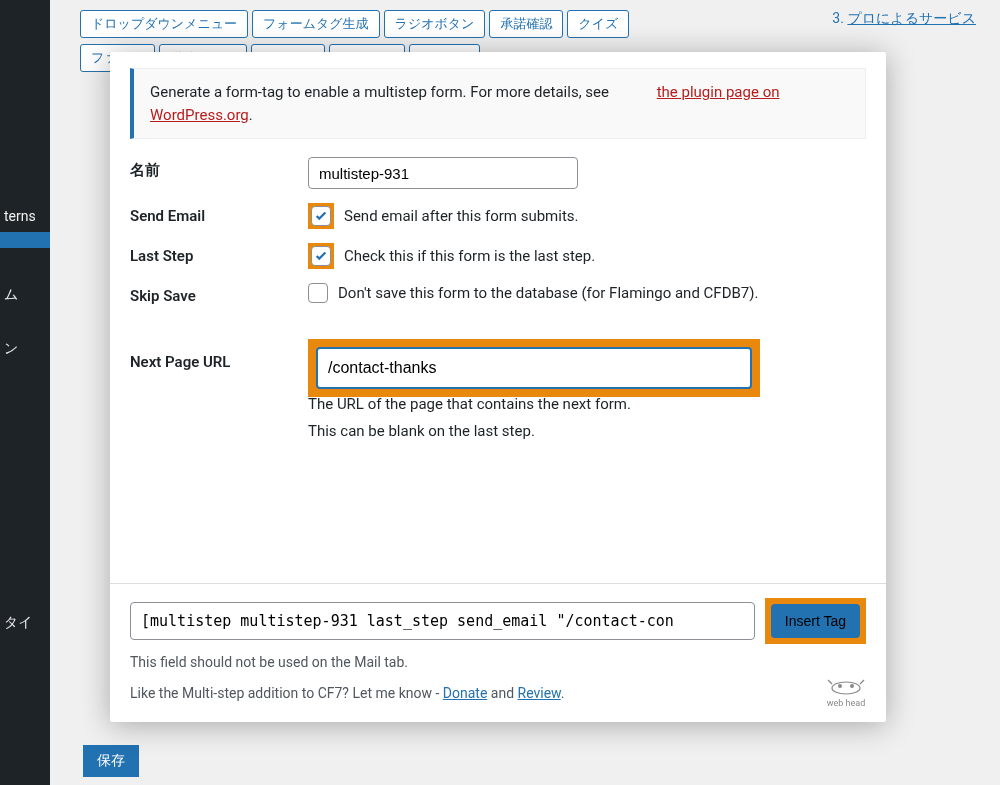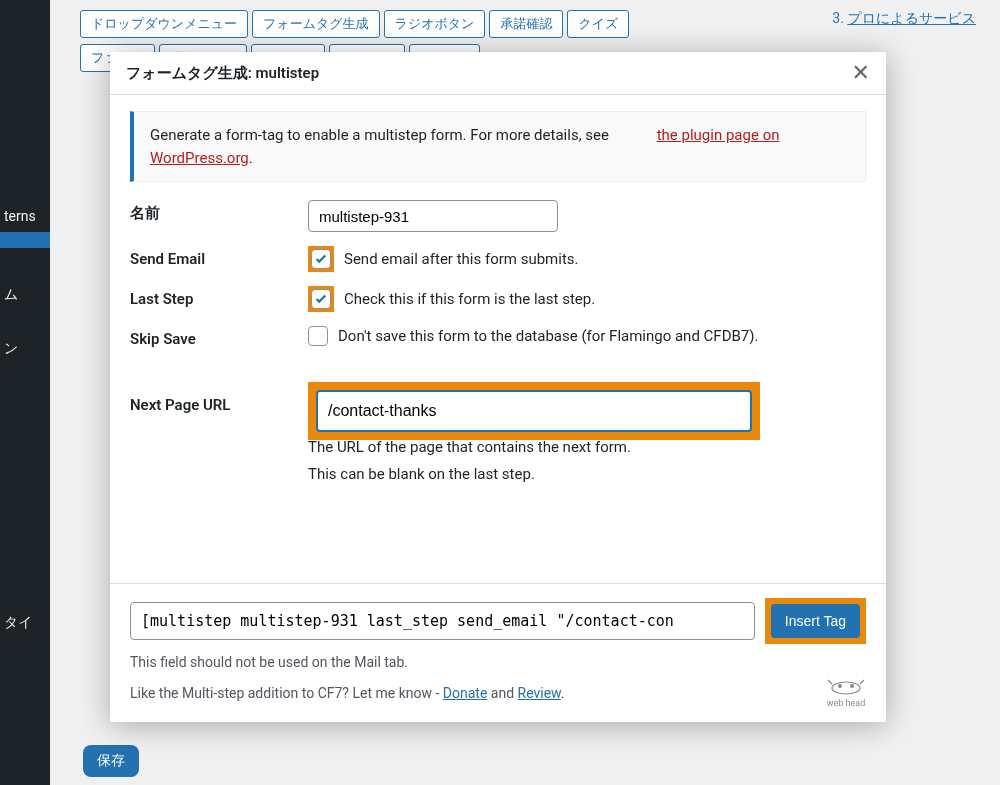--- a/index.html
+++ b/index.html
@@ -82,21 +82,21 @@
       text-decoration: underline;
     }
     .save-btn {
       position: absolute;
       left: 83px;
       top: 745px;
       background: #2271b1;
       color: #fff;
       border: none;
       padding: 7px 14px;
-      border-radius: 8px;
+      border-radius: 0;
       font-size: 14px;
       cursor: pointer;
     }
     
     
     .modal-overlay {
       position: absolute;
       left: 0;
       top: 0;
       width: 1000px;
@@ -166,21 +166,21 @@
     }
     .form-control {
       flex: 1;
     }
     .text-input {
       border: 1px solid #8c8f94;
       border-radius: 4px;
       padding: 4px 10px;
       font-size: 15px;
       height: 32px;
-      width: 250px;
+      width: 270px;
     }
     .checkbox-row {
       display: flex;
       align-items: center;
       gap: 10px;
     }
     .checkbox {
       width: 20px;
       height: 20px;
       border: 1px solid #8c8f94;
@@ -241,21 +241,21 @@
       font-family: Menlo, Consolas, monospace;
       font-size: 15px;
       height: 38px;
     }
     .insert-btn-wrap {
       background: #e8880c;
       padding: 6px;
     }
     .insert-btn {
       background: #2271b1;
-      color: #ffffff;
+      color: #000000;
       border: none;
       padding: 9px 14px;
       border-radius: 4px;
       font-size: 14px;
       cursor: pointer;
     }
     .footer-note {
       font-size: 14px;
       color: #50575e;
       margin-bottom: 8px;
@@ -315,24 +315,20 @@
   </div>
   <div class="right-sidebar">
     <span>3. </span><a href="#">プロによるサービス</a>
   </div>
 </div>
 
 <button class="save-btn">保存</button>
 
 <div class="modal-overlay">
   <div class="modal">
-    <div class="modal-header">
-      <span class="modal-title">フォームタグ生成: multistep</span>
-      <button class="close-btn">✕</button>
-    </div>
     <div class="modal-body">
       <div class="info-box">
         <span>Generate a form-tag to enable a multistep form. For more details, see </span><a href="#">the plugin page on WordPress.org</a><span>.</span>
       </div>
 
       <div class="form-row">
         <div class="form-label">名前</div>
         <div class="form-control">
           <input type="text" class="text-input" value="multistep-931" style="">
         </div>

